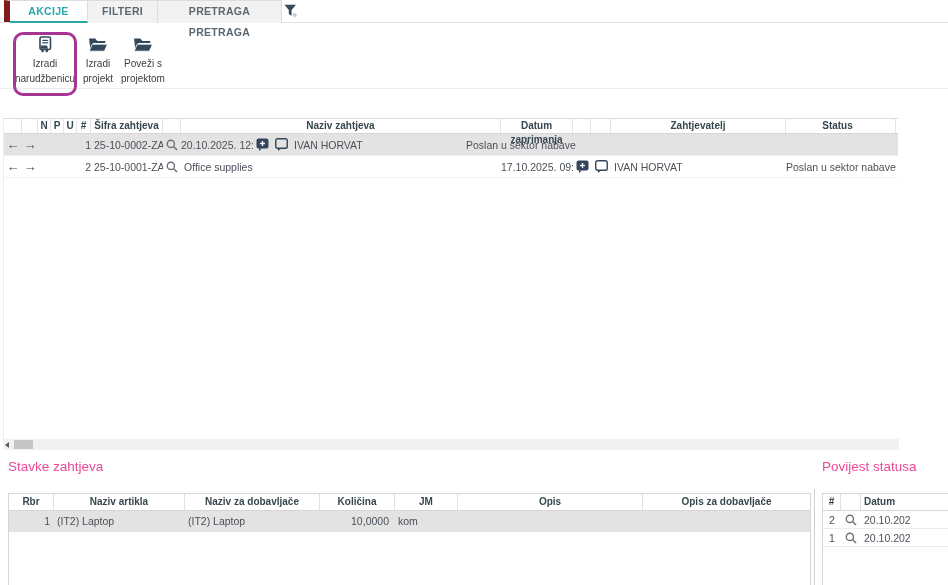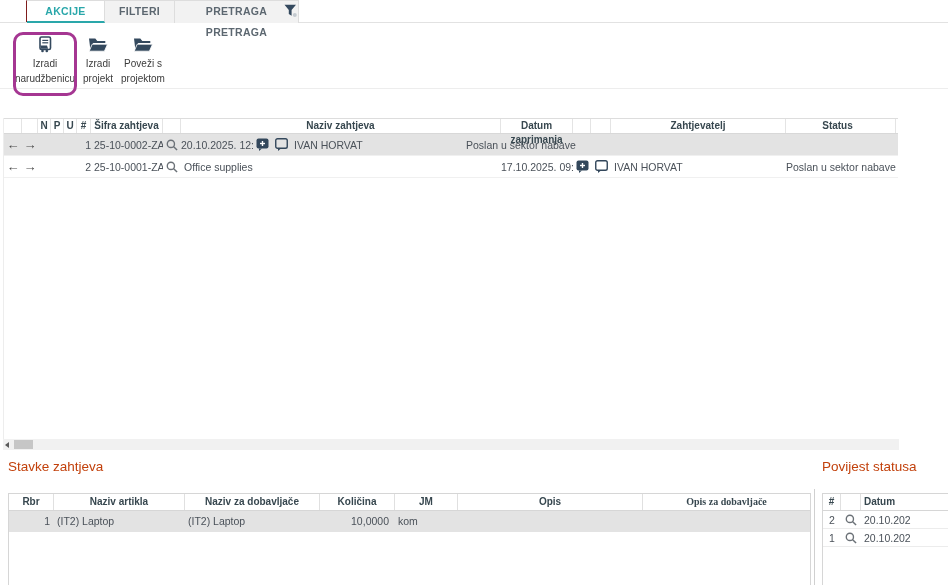--- a/index.html
+++ b/index.html
@@ -3,22 +3,22 @@
 <meta charset="utf-8">
 <style>
   * { box-sizing: border-box; margin: 0; padding: 0; }
   html,body { width: 948px; height: 585px; overflow: hidden; background: #fff;
     font-family: "Liberation Sans", sans-serif; }
   .app { position: relative; width: 948px; height: 585px; background: #fff; }
 
   
   .tabbar { position: absolute; left: 0; top: 8; width: 948px; height: 23px;
     border-bottom: 1px solid #e2e2e2; }
-  .tabs { position: absolute; left: 26px; top: 0; display: flex; height: 22px;
-    border-top: 1px solid #ddd; border-left: 1px solid #7f1d1d; }
+  .tabs { position: absolute; left: 4px; top: 0; display: flex; height: 22px;
+    border-top: 1px solid #ddd; border-left: 6px solid #7f1d1d; }
   .tab { height: 22px; line-height: 21px; text-align: center; font-size: 10.5px;
     font-weight: 600; letter-spacing: .3px; color: #5c6770; background: #f2f2f2;
     border-right: 1px solid #ddd; cursor: default; }
   .tab.active { background: #fff; color: #2aa7aa; border-bottom: 2px solid #2aa7aa; }
   .tab-akcije { width: 78px; } .tab-filteri { width: 70px; } .tab-napredna { width: 124px; }
   .funnel { position: absolute; left: 284px; top: 4px; }
 
   
   .toolbar { position: absolute; left: 0; top: 31px; width: 948px; height: 58px;
     border-bottom: 1px solid #ededed; }
@@ -60,30 +60,30 @@
   
   .hscroll { position: absolute; left: 3px; top: 439px; width: 896px; height: 11px;
     background: #f1f1f1; }
   .hs-left { position: absolute; left: 2px; top: 2.5px; width: 0; height: 0;
     border-top: 3px solid transparent; border-bottom: 3px solid transparent;
     border-right: 4px solid #5a5a5a; cursor: pointer; }
   .hs-thumb { position: absolute; left: 11px; top: 1px; width: 19px; height: 9px;
     background: #c6c6c6; cursor: pointer; }
 
   
-  .sec-title { position: absolute; top: 459px; font-size: 13.5px; color: #c2410c; }
+  .sec-title { position: absolute; top: 459px; font-size: 13.5px; color: #ec4899; }
   .title-items { left: 8px; } .title-history { left: 822px; white-space: nowrap; }
 
   .itable { position: absolute; left: 8px; top: 493px; width: 803px; height: 92px;
     border: 1px solid #d6d6d6; border-bottom: none; font-size: 10.5px; color: #4a5159;
     background: #fff; }
   .i-head { display: flex; height: 17px; border-bottom: 1px solid #d6d6d6; }
   .i-head .cell { line-height: 16px; font-size: 10px; font-weight: 700; color: #37474f;
     border-right: 1px solid #e0e0e0; text-align: center; }
-  .i-head .cell:last-child { border-right: none; font-family: Liberation Serif, serif; }
+  .i-head .cell:last-child { border-right: none; }
   .i-row { display: flex; height: 21px; background: #e3e3e3; cursor: pointer; }
   .i-row .cell { line-height: 21px; white-space: nowrap; overflow: hidden; }
   .ic-rbr{width:45px} .ic-art{width:131px} .ic-arts{width:135px} .ic-qty{width:75px}
   .ic-jm{width:63px} .ic-opis{width:185px} .ic-opisd{width:167px}
 
   .vdivider { position: absolute; left: 814px; top: 489px; width: 1px; height: 96px; background: #d0d0d0; }
 
   .htable { position: absolute; left: 822px; top: 493px; width: 130px; height: 92px;
     border-left: 1px solid #d6d6d6; border-top: 1px solid #d6d6d6; font-size: 10.5px;
     color: #4a5159; background: #fff; }

